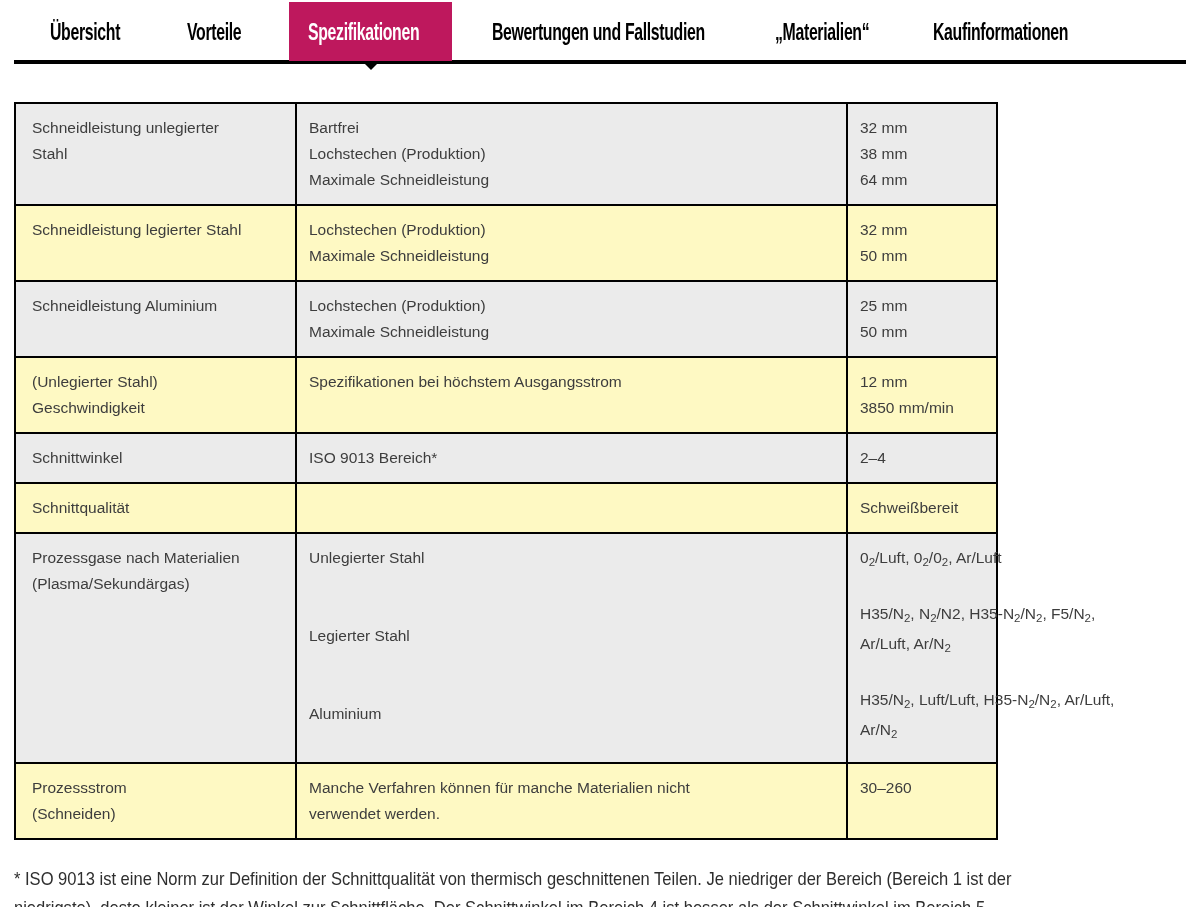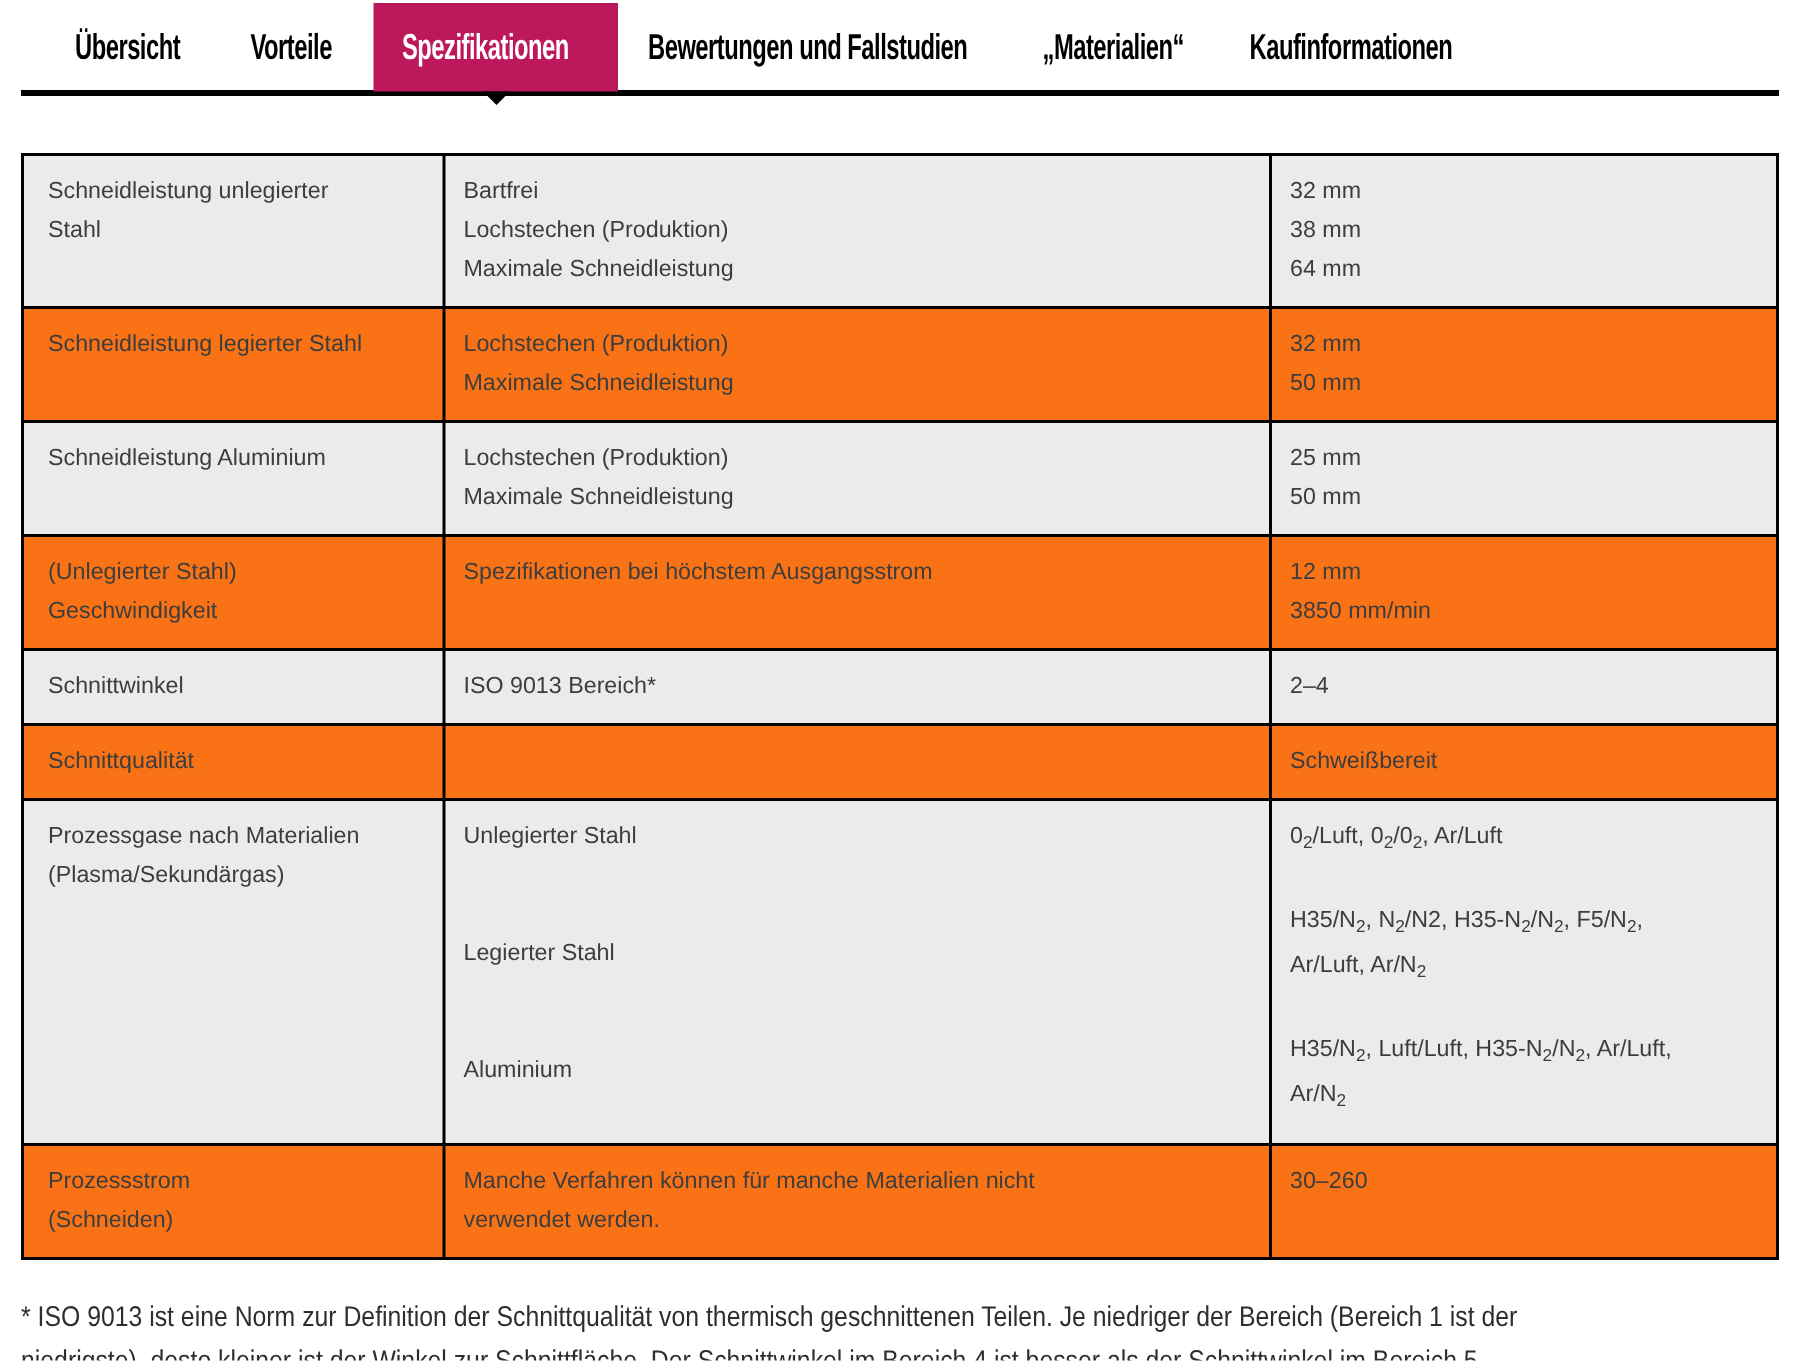--- a/index.html
+++ b/index.html
@@ -9,21 +9,21 @@
     background: #ffffff;
     font-family: "Liberation Sans", "DejaVu Sans", sans-serif;
     overflow: hidden;
   }
   .page { width: 1200px; height: 907px; padding: 0 14px; }
 
   
   .tabbar {
     position: relative;
     display: flex;
-    gap: 38px;
+    gap: 58px;
     padding-left: 36px;
     height: 64px;
     border-bottom: 4px solid #000;
   }
   .tab {
     display: flex;
     align-items: center;
     height: 64px;
     color: #000;
     cursor: pointer;
@@ -56,27 +56,27 @@
     width: 0; height: 0;
     border: 9px solid transparent;
     border-top: 9px solid #000;
     border-bottom: 0;
   }
 
   
   .spec-table {
     margin-top: 38px;
     border: 2px solid #000;
-    width: 1172px;
+    width: 984px;
   }
   .row {
     display: grid;
     grid-template-columns: 279px 551px 338px;
     border-top: 2px solid #000;
-    background: #f97316;
+    background: #fef9c3;
   }
   .row:first-child { border-top: none; }
   .row.shaded { background: #ebebeb; }
   .cell {
     padding: 11px 12px 11px 12px;
     font-size: 15.5px;
     line-height: 26px;
     color: #3d3d3d;
     border-left: 2px solid #000;
   }

